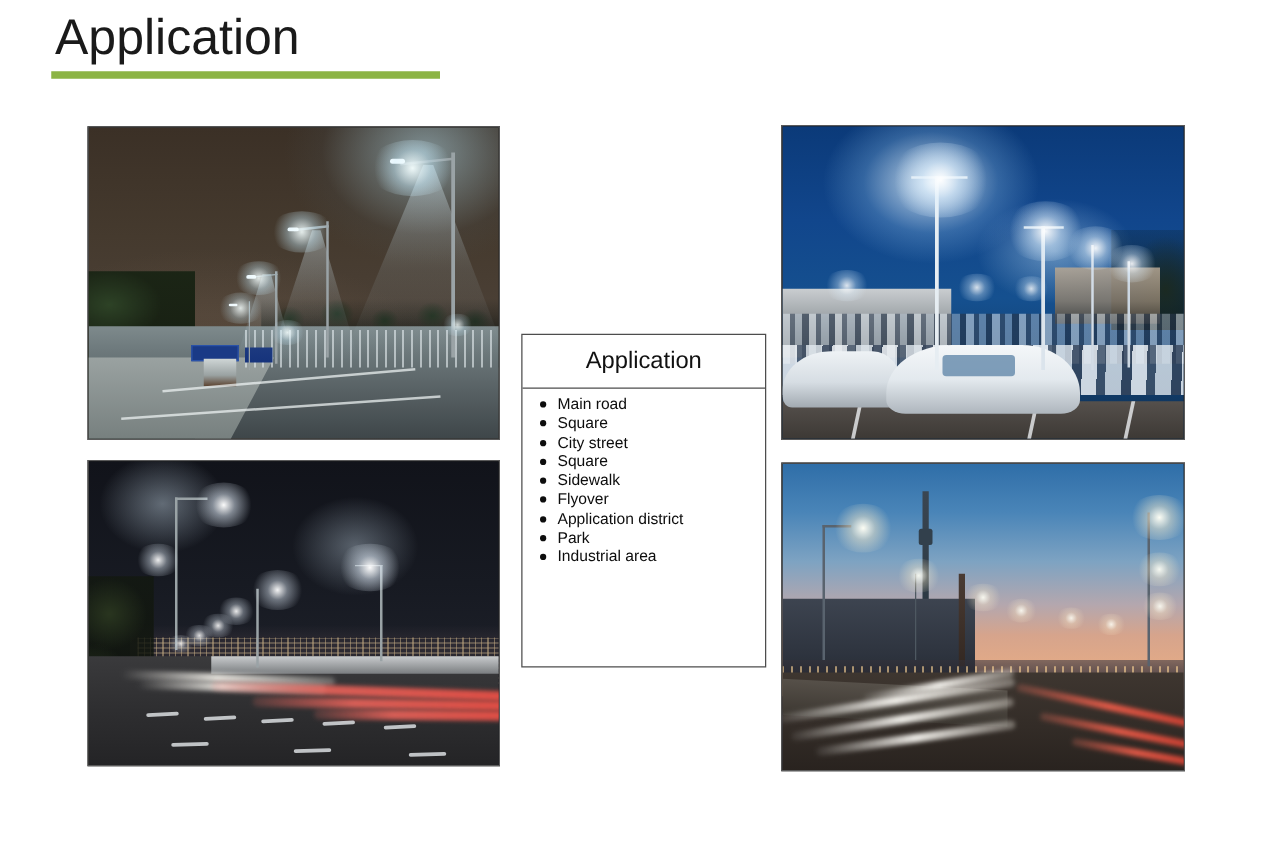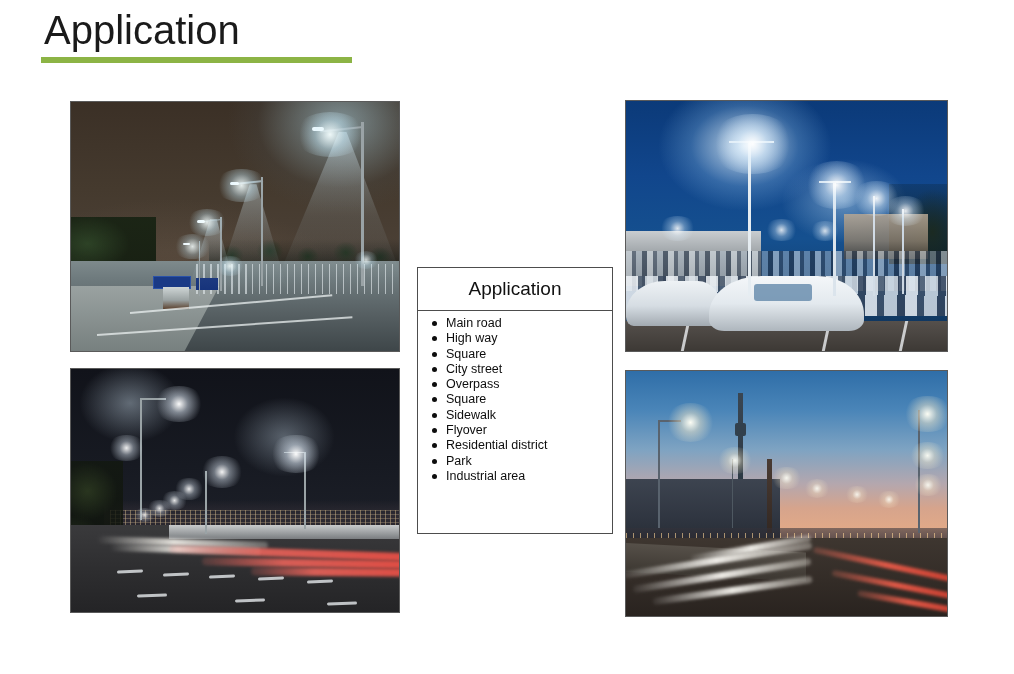--- a/index.html
+++ b/index.html
@@ -508,27 +508,25 @@
     </div>
   </div>
 
   <div id="application-table">
     <div class="table-header">
       <span class="table-header-text">Application</span>
     </div>
     <div class="table-body">
       <ul class="app-list">
         <li><span class="bullet"></span><span>Main road</span></li>
-        <li><span class="bullet"></span><span>High way</span></li>
         <li><span class="bullet"></span><span>Square</span></li>
         <li><span class="bullet"></span><span>City street</span></li>
-        <li><span class="bullet"></span><span>Overpass</span></li>
         <li><span class="bullet"></span><span>Square</span></li>
         <li><span class="bullet"></span><span>Sidewalk</span></li>
         <li><span class="bullet"></span><span>Flyover</span></li>
-        <li><span class="bullet"></span><span>Residential district</span></li>
+        <li><span class="bullet"></span><span>Application district</span></li>
         <li><span class="bullet"></span><span>Park</span></li>
         <li><span class="bullet"></span><span>Industrial area</span></li>
       </ul>
     </div>
   </div>
 
 </div>
 
 </body></html>

